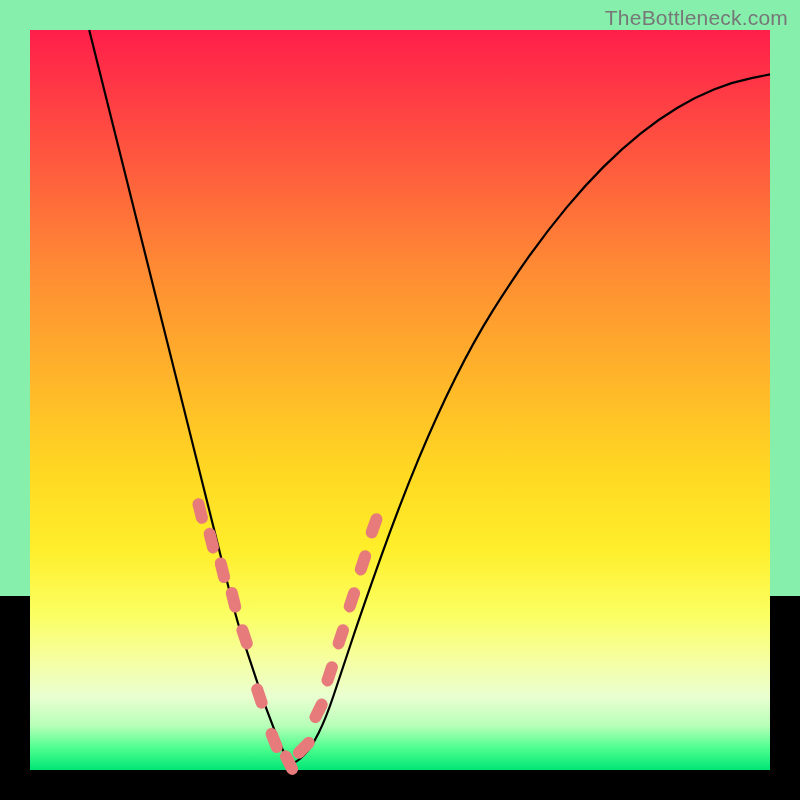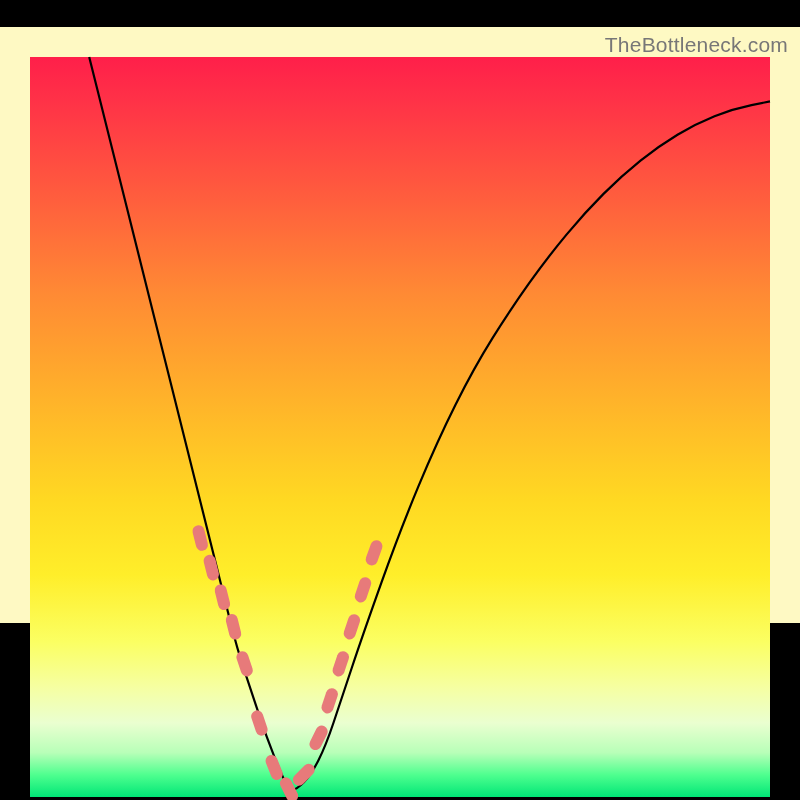--- a/index.html
+++ b/index.html
@@ -10,22 +10,21 @@
     background: #000;
     overflow: hidden;
     font-family: Arial, Helvetica, sans-serif;
   }
   .frame {
     position: absolute;
     left: 0;
     top: 0;
     width: 800px;
     height: 596px;
-    background: #fef9c3;
-    margin-top: 27px;
+    background: #86efac;
   }
   .plot {
     position: absolute;
     left: 30px;
     top: 30px;
     width: 740px;
     height: 740px;
     background: linear-gradient(to bottom,
       #ff1f4a 0%,
       #ff3247 6%,

